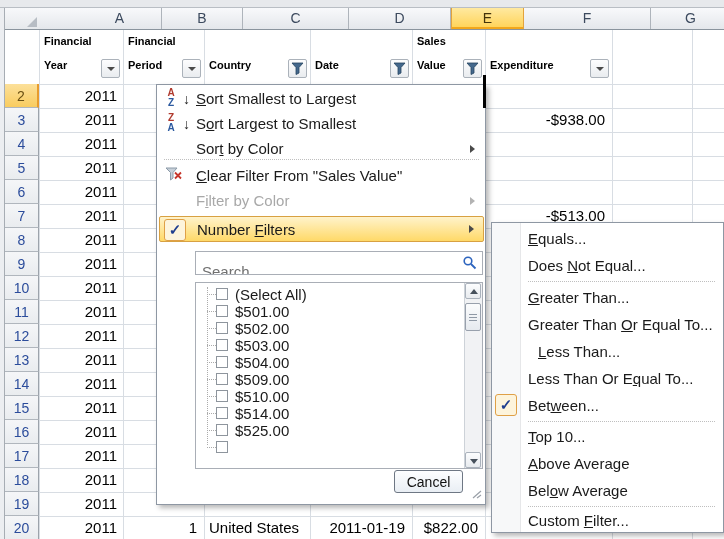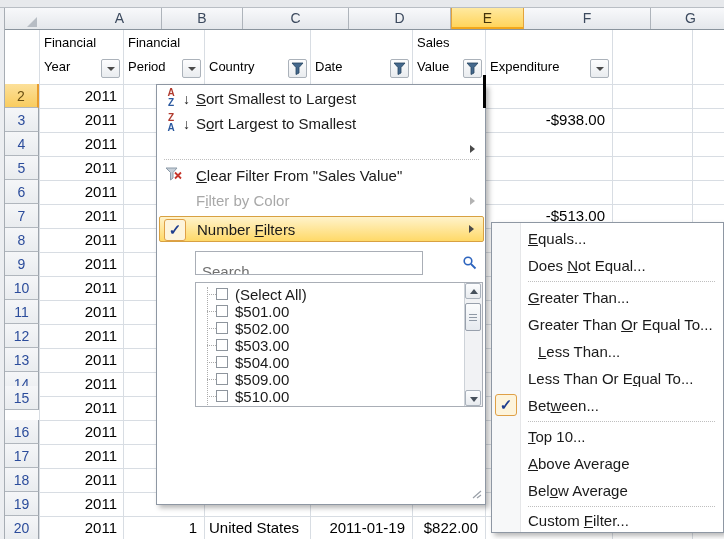--- a/index.html
+++ b/index.html
@@ -26,21 +26,21 @@
           border-bottom:1px solid #B0B6BD;border-right:1px solid #9CA3AB;box-sizing:border-box}
   .rnum.sel{background:linear-gradient(#FCE09A,#F9CC5F);color:#6B5012;
           border-right:2px solid #E79B2D}
 
   
   .hlines{left:39px;top:84px;width:685px;height:455px;
           background:repeating-linear-gradient(to bottom,#D8DDE3 0 1px,transparent 1px 24px)}
   .vline{position:absolute;top:30px;height:509px;width:1px;background:#D8DDE3}
   .cell{position:absolute;height:24px;line-height:24px;font-size:15px;color:#000;z-index:3}
   .cell.num{text-align:right}
-  .hcell{position:absolute;top:30px;height:54px;font-weight:normal;font-size:13px;color:#000}
+  .hcell{position:absolute;top:30px;height:54px;font-weight:bold;font-size:11px;color:#000}
   .hl1{position:absolute;left:5px;top:5px;white-space:nowrap}
   .hl2{position:absolute;left:5px;top:29px;white-space:nowrap}
   .fbtn{position:absolute;right:3px;top:29px;width:19px;height:19px;box-sizing:border-box;
         border:1px solid #ABB2BA;border-radius:2px;background:linear-gradient(#FDFDFE,#E9ECEF)}
   .fbtn .dar3{position:absolute;left:5px;top:7px;width:0;height:0;
         border-left:4px solid transparent;border-right:4px solid transparent;border-top:4px solid #4A4A4A}
   .activeborder{left:483px;top:75px;width:3px;height:33px;background:#000;z-index:40}
 
   
   .menu{position:absolute;background:#fff;border:1px solid #8E97A3;box-sizing:border-box;
@@ -62,26 +62,26 @@
   .sico{position:absolute;left:7px;top:2px;width:24px;height:21px}
   .sico b{position:absolute;left:0;width:10px;text-align:center;font-size:10px;line-height:10px;font-weight:bold}
   .sico .la{top:0;color:#B03A2E}.sico .lz{top:10px;color:#2C5AA0}
   .sico .dar{position:absolute;right:0;top:1px;font-size:14px;line-height:20px;color:#222;font-weight:normal}
   .cfi{position:absolute;left:6px;top:4px}
   .chk{position:absolute;width:22px;height:22px;box-sizing:border-box;border:1px solid #DFA047;
        border-radius:3px;background:#FDF4DC;color:#1F3E8F;font-weight:bold;font-size:15px;
        text-align:center;line-height:20px}
 
   
-  .search{position:absolute;left:38px;top:166px;width:228px;height:24px;box-sizing:border-box;
+  .search{position:absolute;left:38px;top:166px;width:288px;height:24px;box-sizing:border-box;
        border:1px solid #A9AEB6;padding:16px 26px 0 6px;font-size:15px;color:#333;
        font-family:"Liberation Sans",sans-serif;outline:none}
   .search::placeholder{color:#707070}
   .mag{position:absolute;left:305px;top:170px}
-  .listbox{position:absolute;left:38px;top:197px;width:288px;height:125px;box-sizing:border-box;
+  .listbox{position:absolute;left:38px;top:197px;width:288px;height:187px;box-sizing:border-box;
        border:1px solid #A9AEB6;background:#fff;overflow:hidden}
   .vdots{position:absolute;left:11px;top:4px;height:158px;border-left:1px dotted #ABABAB}
   .litem{position:absolute;left:0;right:17px;height:17px;font-size:15px;line-height:17px}
   .litem .stub{position:absolute;left:11px;top:8px;width:9px;border-top:1px dotted #ABABAB}
   .litem .cb{position:absolute;left:20px;top:2px;width:12px;height:12px;box-sizing:border-box;
        border:1px solid #8E959D;background:#fff}
   .litem .lt{position:absolute;left:39px;white-space:nowrap}
   .sbar{position:absolute;right:0;top:0;bottom:0;width:17px;background:#F1F2F4;border-left:1px solid #CDD2D8}
   .sbtn{position:absolute;left:0;width:16px;height:16px;background:linear-gradient(#FCFDFE,#E8EBEF);
        border:1px solid #AAB2BC;box-sizing:border-box;border-radius:2px}
@@ -123,21 +123,21 @@
     <div class="rnum" style="top: 156px;">5</div>
     <div class="rnum" style="top: 180px;">6</div>
     <div class="rnum" style="top: 204px;">7</div>
     <div class="rnum" style="top: 228px;">8</div>
     <div class="rnum" style="top: 252px;">9</div>
     <div class="rnum" style="top: 276px;">10</div>
     <div class="rnum" style="top: 300px;">11</div>
     <div class="rnum" style="top: 324px;">12</div>
     <div class="rnum" style="top: 348px;">13</div>
     <div class="rnum" style="top: 372px;">14</div>
-    <div class="rnum" style="top: 386px;">15</div>
+    <div class="rnum" style="top: 396px;">15</div>
     <div class="rnum" style="top: 420px;">16</div>
     <div class="rnum" style="top: 444px;">17</div>
     <div class="rnum" style="top: 468px;">18</div>
     <div class="rnum" style="top: 492px;">19</div>
     <div class="rnum" style="top: 516px;">20</div>
   </div>
 
 <div class="abs hlines"></div>
 <div id="vlines">
     <div class="vline" style="left: 39px;"></div>
@@ -240,20 +240,21 @@
       </div>
       <div class="mitem" style="top: 26px; height: 25px;">
         <span class="sico">
           <b class="la">Z</b>
           <b class="lz">A</b>
           <span class="dar">↓</span>
         </span>
         <span class="mlabel" style="line-height:25px"><span>S</span><u>o</u><span>rt Largest to Smallest</span></span>
       </div>
       <div class="mitem" style="top: 51px; height: 25px;">
+        <span class="mlabel" style="line-height:25px"><span>Sor</span><u>t</u><span> by Color</span></span>
         <span class="sarrow"></span>
       </div>
       <div class="mitem" style="top: 78px; height: 25px;">
         <span class="cfi"><svg width="18" height="15">
             <path d="M1 1h11l-4 4.5V11l-2.5 2V5.5Z" fill="#C7D0D9" stroke="#8C9AA8"></path>
             <path d="M10 5.5l6 6M16 5.5l-6 6" stroke="#C6352B" stroke-width="1.8"></path>
           </svg></span>
         <span class="mlabel" style="line-height:25px"><span></span><u>C</u><span>lear Filter From "Sales Value"</span></span>
       </div>
       <div class="mitem dis" style="top: 103px; height: 25px;">
@@ -332,20 +333,21 @@
           <span class="up"></span>
         </div>
       <div class="sthumb">
           <span class="grip"></span>
         </div>
       <div class="sbtn" style="bottom:0;top:auto">
           <span class="dn"></span>
         </div>
     </div>
   </div>
+  <button class="btn cancelbtn">Cancel</button>
   <span class="grip2">
     <svg width="11" height="9">
         <path d="M10 1 2 8 M10 5 6 8" stroke="#9AA0A8" stroke-width="1.2" fill="none"></path>
       </svg>
   </span>
 </div>
 
 <div class="menu" id="submenu">
   <div class="gutter"></div>
   <div id="subitems">

